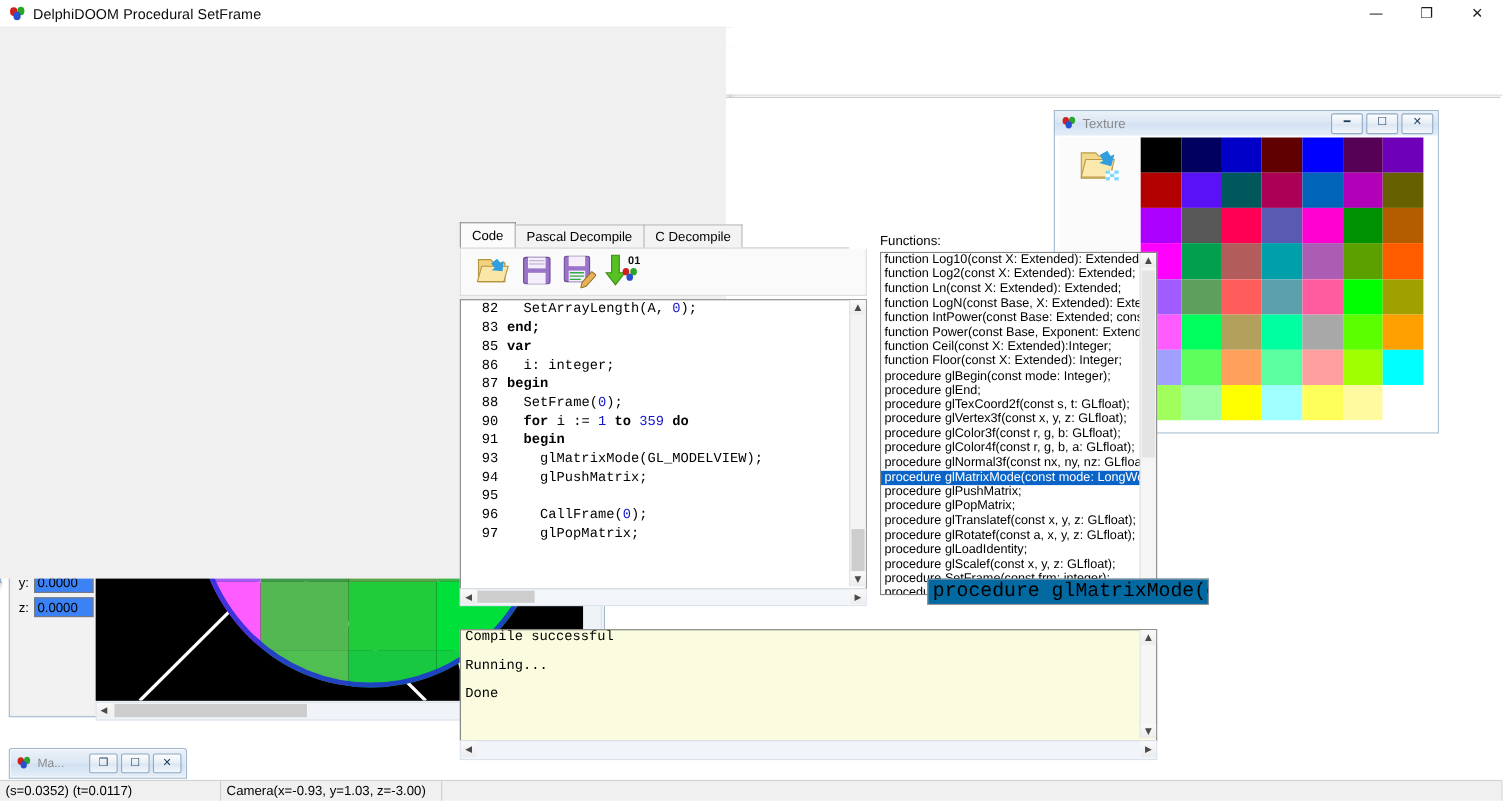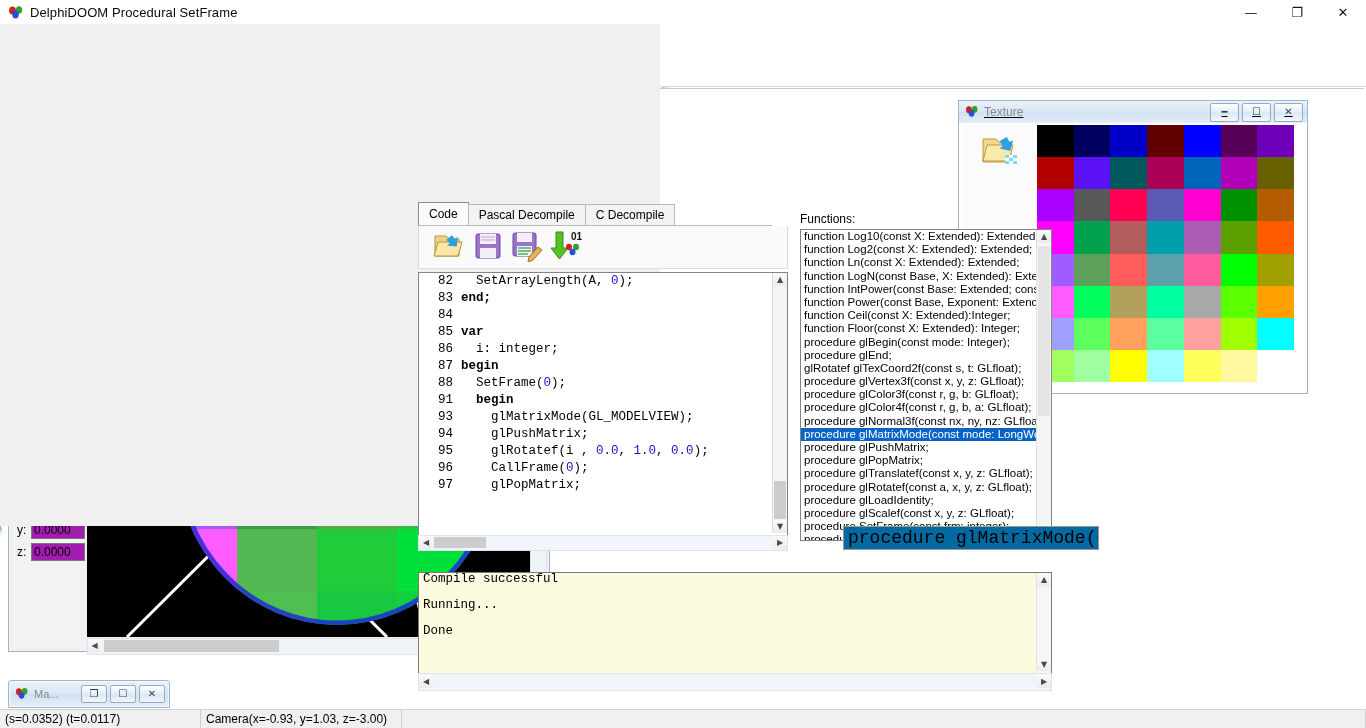--- a/index.html
+++ b/index.html
@@ -70,38 +70,38 @@
   .ortho{width:66px;height:62px;background:#c0c0c0;position:relative;margin-left:4px;margin-top:4px;}
   .ortho .nm{position:absolute;left:2px;top:0;font-size:11px;color:#000;}
   .ortho .vline{position:absolute;left:50%;top:0;width:1px;height:100%;background:#3b3bbb;}
   .ortho .hline{position:absolute;top:50%;left:0;height:1px;width:100%;background:#3b3bbb;}
   .ortho .box{position:absolute;left:17px;top:14px;width:32px;height:32px;border:1px solid #fff;}
   .ortho .dot{position:absolute;left:31px;top:28px;width:5px;height:5px;background:#ffe000;}
 
   .coordrow{display:flex;align-items:center;margin-top:4px;margin-left:4px;}
   .coordrow .k{width:14px;font-size:12px;}
   .coordrow input{width:48px;height:16px;font-size:12px;font-family:"Liberation Sans",sans-serif;
-    border:1px solid #7a7a7a;background:#a21caf;padding:0 2px;color:#000;}
+    border:1px solid #7a7a7a;background:#3b82f6;padding:0 2px;color:#000;}
 
   #pv-toolbar{position:absolute;left:78px;top:2px;width:458px;height:40px;background:#fff;border-bottom:1px solid #d7d7d7;}
   .playbtn{width:30px;height:26px;border-radius:4px;background:#7ac51f;display:inline-flex;
     align-items:center;justify-content:center;color:#fff;font-size:12px;font-family:"DejaVu Sans",sans-serif;}
   #speed-label{position:absolute;left:145px;top:11px;font-size:12px;}
   #speed-slider{position:absolute;left:192px;top:2px;width:344px;height:36px;background:#fff;border:1px solid #cfcfcf;}
   #speed-track{position:absolute;left:0px;top:0;width:344px;height:18px;border-bottom:1px solid #9a9a9a;}
   #speed-ticks{position:absolute;left:0;top:20px;width:344px;height:8px;
     background-image:repeating-linear-gradient(to right,#333 0 1px,transparent 1px 9px);}
 
   #viewport{position:absolute;left:78px;top:43px;width:443px;height:477px;background:#000;overflow:hidden;}
   #vp-vscroll{position:absolute;left:521px;top:43px;width:15px;height:477px;background:#eef3f8;border:1px solid #dbe3ec;}
   #pv-hscroll{position:absolute;left:78px;top:521px;width:458px;height:15px;background:#f0f4f9;border:1px solid #dbe3ec;}
   #pv-hthumb{position:absolute;left:16px;top:1px;width:175px;height:12px;background:#cdcdcd;}
 
   
-  #texture-win{left:958px;top:100px;width:348px;height:292px;text-decoration:underline;}
+  #texture-win{left:958px;top:100px;width:348px;height:292px;}
   #texture-body{position:absolute;left:0;top:22px;width:348px;height:270px;background:#fff;}
   #tex-side{position:absolute;left:4px;top:2px;width:76px;height:262px;background:#fbfbfb;}
   #tex-grid{position:absolute;left:78px;top:2px;width:257px;height:257px;display:grid;
     grid-template-columns:repeat(7,1fr);grid-template-rows:repeat(8,1fr);}
 
   
   #editor-win{left:406px;top:176px;width:662px;height:528px;border:1px solid #8fb0cc;
     background:#eef4fa;box-shadow:0 2px 7px rgba(0,0,0,.35);}
   #ed-tb{height:24px;background:linear-gradient(to bottom,#f3f8fd,#e2ecf7 48%,#d8e5f3 52%,#eef5fb);
     display:flex;align-items:center;border-bottom:1px solid #b9cde0;}
@@ -521,29 +521,29 @@
     <ellipse cx="20" cy="18" rx="3" ry="3.3" fill="#d02020"></ellipse>
     <ellipse cx="27" cy="18" rx="3" ry="3.3" fill="#2aa52a"></ellipse>
     <ellipse cx="23.5" cy="23" rx="3" ry="3.3" fill="#2a4fd0"></ellipse>
   </svg>
 </div>
 
 <div id="code-pane" style="z-index:20;">
   <div id="code-box">
       <div class="codeline"><span class="lno">82</span><span class="ctext">  <span>SetArrayLength(A, </span><span class="num">0</span><span>);</span></span></div>
       <div class="codeline"><span class="lno">83</span><span class="ctext"><span class="kw">end;</span></span></div>
-      <div class="codeline"><span class="lno">84</span><span class="ctext"></span></div>
       <div class="codeline"><span class="lno">85</span><span class="ctext"><span class="kw">var</span></span></div>
       <div class="codeline"><span class="lno">86</span><span class="ctext">  <span>i: integer;</span></span></div>
       <div class="codeline"><span class="lno">87</span><span class="ctext"><span class="kw">begin</span></span></div>
       <div class="codeline"><span class="lno">88</span><span class="ctext">  <span>SetFrame(</span><span class="num">0</span><span>);</span></span></div>
+      <div class="codeline"><span class="lno">90</span><span class="ctext">  <span class="kw">for</span><span> i := </span><span class="num">1</span><span> </span><span class="kw">to</span><span> </span><span class="num">359</span><span> </span><span class="kw">do</span></span></div>
       <div class="codeline"><span class="lno">91</span><span class="ctext">  <span class="kw">begin</span></span></div>
       <div class="codeline"><span class="lno">93</span><span class="ctext">    <span>glMatrixMode(GL_MODELVIEW);</span></span></div>
       <div class="codeline"><span class="lno">94</span><span class="ctext">    <span>glPushMatrix;</span></span></div>
-      <div class="codeline"><span class="lno">95</span><span class="ctext">    <span>glRotatef(i , </span><span class="num">0.0</span><span>, </span><span class="num">1.0</span><span>, </span><span class="num">0.0</span><span>);</span></span></div>
+      <div class="codeline"><span class="lno">95</span></div>
       <div class="codeline"><span class="lno">96</span><span class="ctext">    <span>CallFrame(</span><span class="num">0</span><span>);</span></span></div>
       <div class="codeline"><span class="lno">97</span><span class="ctext">    <span>glPopMatrix;</span></span></div>
     </div>
   <div id="code-vscroll">
     <div class="sb-arrow" style="width:14px;">▲</div>
     <div id="code-vthumb"></div>
     <div class="sb-arrow" style="width:14px;position:absolute;bottom:0;">▼</div>
   </div>
   <div id="code-hscroll">
     <div class="sb-arrow" style="float:left;width:14px;">◀</div>
@@ -558,21 +558,21 @@
     <div class="fnrow">function Log10(const X: Extended): Extended;</div>
       <div class="fnrow">function Log2(const X: Extended): Extended;</div>
       <div class="fnrow">function Ln(const X: Extended): Extended;</div>
       <div class="fnrow">function LogN(const Base, X: Extended): Exten</div>
       <div class="fnrow">function IntPower(const Base: Extended; cons</div>
       <div class="fnrow">function Power(const Base, Exponent: Extende</div>
       <div class="fnrow">function Ceil(const X: Extended):Integer;</div>
       <div class="fnrow">function Floor(const X: Extended): Integer;</div>
       <div class="fnrow">procedure glBegin(const mode: Integer);</div>
       <div class="fnrow">procedure glEnd;</div>
-      <div class="fnrow">glRotatef glTexCoord2f(const s, t: GLfloat);</div>
+      <div class="fnrow">procedure glTexCoord2f(const s, t: GLfloat);</div>
       <div class="fnrow">procedure glVertex3f(const x, y, z: GLfloat);</div>
       <div class="fnrow">procedure glColor3f(const r, g, b: GLfloat);</div>
       <div class="fnrow">procedure glColor4f(const r, g, b, a: GLfloat);</div>
       <div class="fnrow">procedure glNormal3f(const nx, ny, nz: GLfloat</div>
       <div class="fnrow sel">procedure glMatrixMode(const mode: LongWor</div>
       <div class="fnrow">procedure glPushMatrix;</div>
       <div class="fnrow">procedure glPopMatrix;</div>
       <div class="fnrow">procedure glTranslatef(const x, y, z: GLfloat);</div>
       <div class="fnrow">procedure glRotatef(const a, x, y, z: GLfloat);</div>
       <div class="fnrow">procedure glLoadIdentity;</div>

